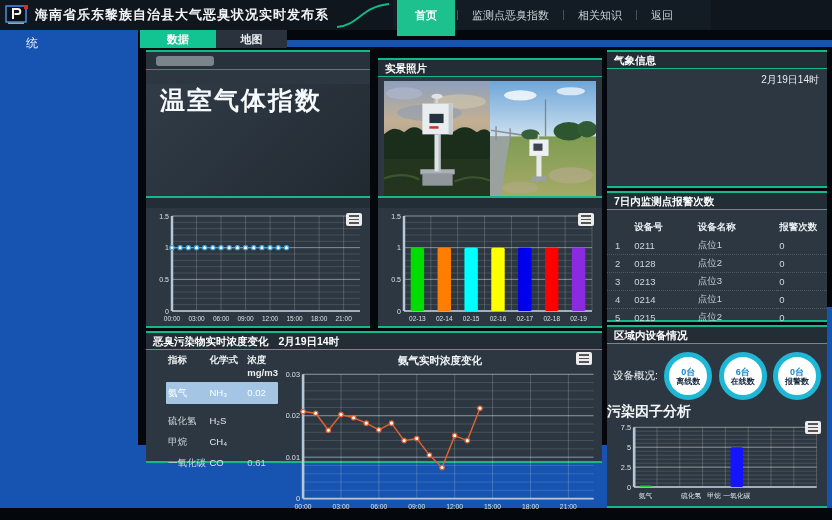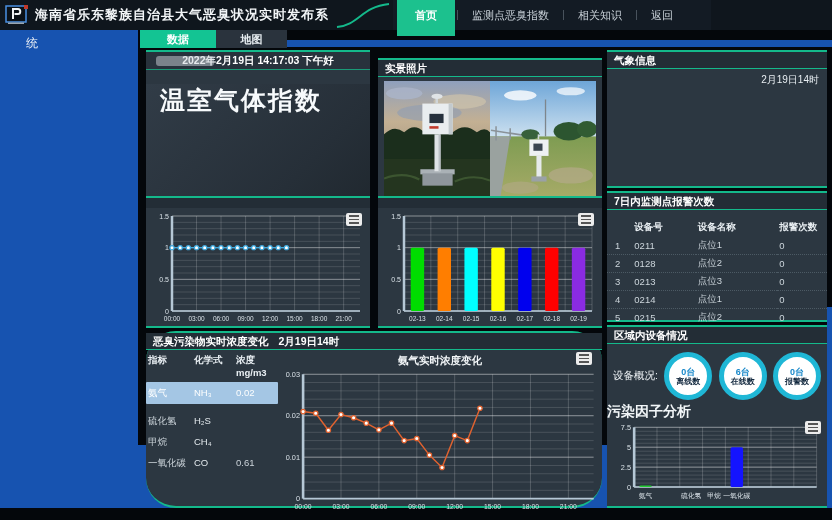--- a/index.html
+++ b/index.html
@@ -31,21 +31,21 @@
 
   
   .panel{position:absolute;background:#2c3741;border-top:2px solid #14b98b;border-bottom:2px solid #14b98b;box-sizing:border-box;z-index:2;}
   .panel-head{height:16px;line-height:16px;padding:0 7px;background:#232d36;color:#fff;font-size:10.5px;font-weight:bold;border-bottom:1px solid #14b98b;white-space:nowrap;overflow:hidden;}
   .p1{left:146px;top:50px;width:224px;height:143px;}
   .p2{left:378px;top:58px;width:224px;height:167px;}
   .p3{left:607px;top:50px;width:220px;height:138px;}
   .p4{left:146px;top:196px;width:224px;height:132px;}
   .p5{left:378px;top:196px;width:224px;height:132px;}
   .p6{left:607px;top:191px;width:220px;height:131px;}
-  .p7{left:146px;top:331px;width:456px;height:177px;border-radius:30px;}
+  .p7{left:146px;top:331px;width:456px;height:132px;}
   .p8{left:607px;top:325px;width:220px;height:183px;}
 
   
   .p1-head{position:relative;height:17px;line-height:17px;text-align:center;color:#fff;font-size:10.5px;font-weight:bold;background:#28323c;border-bottom:1px solid #1a9a77;}
   .p1-blur{position:absolute;left:10px;top:4px;width:58px;height:10px;background:rgba(205,211,218,0.5);border-radius:3px;}
   .p1-title{color:#f7fafc;font-size:25px;font-weight:bold;letter-spacing:2px;margin:14px 0 0 14px;}
   .p1-body{background:linear-gradient(135deg,#313c47 0%,#262f38 70%,#20282f 100%);height:123px;}
 
   
   .photos{display:flex;height:118px;margin:4px 6px;}
@@ -67,21 +67,21 @@
   .tbl th{color:#e8eef2;font-size:9.5px;font-weight:bold;text-align:left;padding:3px 2px;}
   .tbl td{color:#cdd6dc;font-size:9.5px;padding:2px 2px;border-bottom:1px dotted #4c5a64;}
   .tbl .c-idx{width:16px;padding-left:8px;}
   .tbl .c-no{width:62px;}
   .tbl .c-name{width:82px;}
   .tbl .c-cnt{width:48px;}
 
   
   .p7-head{display:flex;gap:10px;}
   .p7-body{display:flex;height:156px;}
-  .odor-table{width:132px;flex:0 0 auto;padding:4px 0 0 2px;box-sizing:border-box;}
+  .odor-table{width:132px;flex:0 0 auto;padding:4px 0 0 22px;box-sizing:border-box;}
   .odor-hrow,.odor-row{display:flex;align-items:flex-start;}
   .odor-hrow span{color:#e9eff3;font-size:9.5px;font-weight:bold;}
   .oc1{width:46px;}.oc2{width:42px;}.oc3{width:34px;}
   .odor-unit{display:block;font-size:8px;color:#b8c2ca;font-weight:normal;}
   .odor-row{height:21px;line-height:21px;font-size:9.5px;color:#ccd4da;}
   .odor-row .f{color:#e2e8ec;}
   .odor-row.hl{background:#a4c6e4;color:#fff;height:22px;line-height:22px;margin:4px 0 6px -2px;padding-left:2px;border-radius:1px;}
   .odor-row.hl .f,.odor-row.hl .v{color:#fdfefe;}
   .odor-chart{flex:1;position:relative;padding-top:2px;}
   .odor-chart-title{text-align:center;color:#f2f6f8;font-size:10.5px;font-weight:bold;height:16px;line-height:16px;}
@@ -130,21 +130,20 @@
     <div class="tab tab-map">地图</div>
   </div>
 
   <div class="sidebar">
     <div class="sidebar-text">统</div>
   </div>
 
   <div class="panel p1">
     <div class="p1-head">
       <div class="p1-blur"></div>
-      <span>2022年2月19日  14:17:03 下午好</span>
     </div>
     <div class="p1-body">
       <div class="p1-title">温室气体指数</div>
     </div>
   </div>
 
   <div class="panel p2">
     <div class="panel-head">实景照片</div>
     <div class="photos">
       <svg viewBox="0 0 105 115" preserveAspectRatio="none" style="width:50%">

